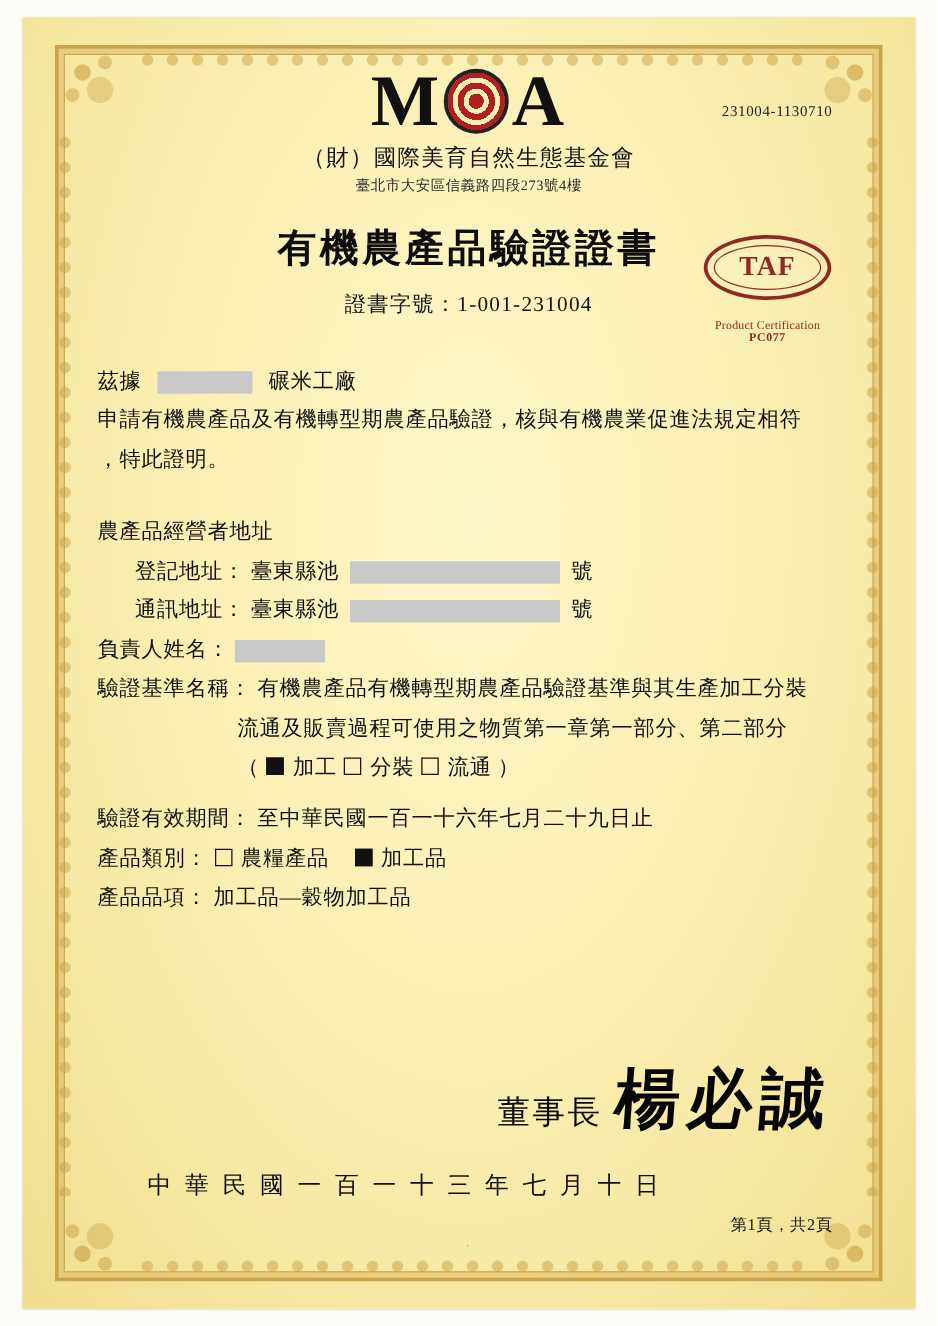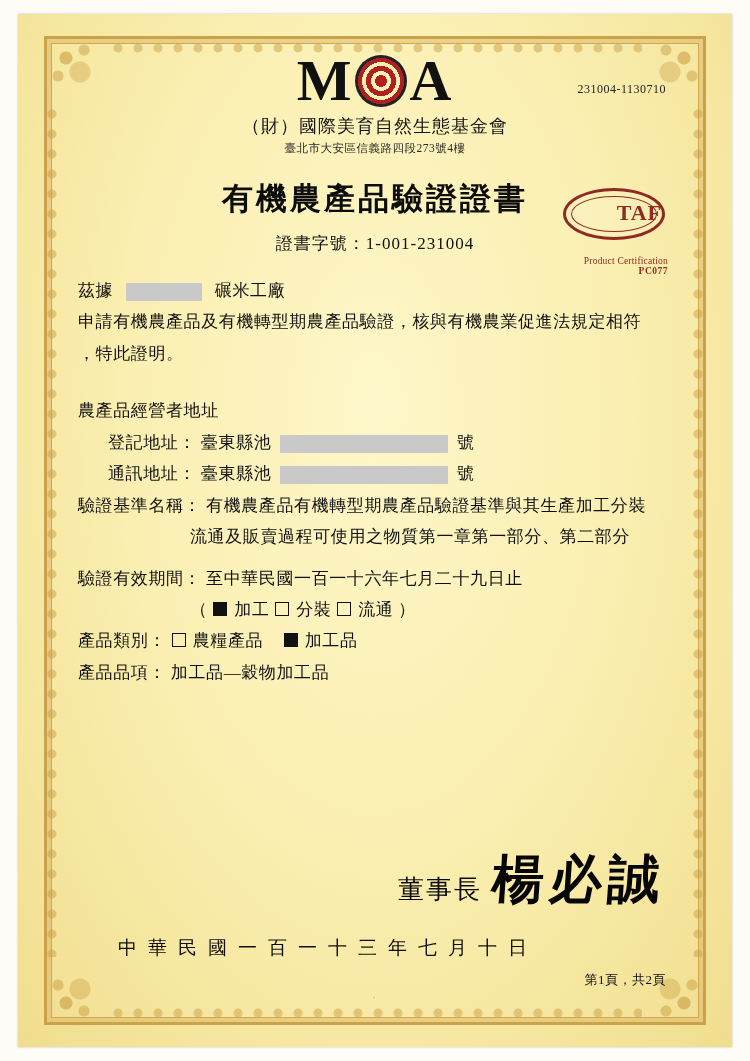--- a/index.html
+++ b/index.html
@@ -167,21 +167,21 @@
     letter-spacing: 1px;
     color: #111;
     margin-top: 12px;
   }
   
   .taf {
     position: absolute;
     right: 4px;
     top: 140px;
     width: 108px;
-    text-align: right;
+    text-align: center;
   }
   .taf-oval {
     width: 96px;
     height: 46px;
     margin: 0 auto;
     border: 3px solid #8e2a22;
     border-radius: 50%;
     position: relative;
     background: rgba(255,255,255,0.12);
   }
@@ -210,21 +210,21 @@
     letter-spacing: 0.2px;
   }
   .taf-code {
     font-size: 9.5px;
     color: #8e2a22;
     font-weight: bold;
     letter-spacing: 0.5px;
   }
   
   .body-text {
-    margin-top: 20px;
+    margin-top: 34px;
     font-size: 17px;
     line-height: 1.85;
     color: #101010;
     letter-spacing: 0.6px;
   }
   .line { white-space: nowrap; }
   .indent-1 { padding-left: 30px; }
   .redact {
     display: inline-block;
     background: #c9c9c9;
@@ -364,44 +364,48 @@
           <span>號</span>
         </div>
 
         <div class="line indent-1">
           <span>通訊地址：</span>
           <span>臺東縣池</span>
           <span class="redact" style="width:168px;margin:0 4px;"></span>
           <span>號</span>
         </div>
 
+        <div class="line">
+          <span>負責人姓名：</span>
+          <span class="redact" style="width:72px;"></span>
+        </div>
 
 
         <div class="line">
           <span>驗證基準名稱：</span>
           <span>有機農產品有機轉型期農產品驗證基準與其生產加工分裝</span>
         </div>
         <div class="line hang">流通及販賣過程可使用之物質第一章第一部分、第二部分</div>
-
-        <div class="line gap-s">
-          <span>驗證有效期間：</span>
-          <span>至中華民國一百一十六年七月二十九日止</span>
-        </div>
 
         <div class="line hang2">
           <span>（</span>
           <span class="chk filled"></span>
           <span>加工</span>
           <span class="chk"></span>
           <span>分裝</span>
           <span class="chk"></span>
           <span>流通</span>
           <span>）</span>
         </div>
 
+        <div class="line gap-s">
+          <span>驗證有效期間：</span>
+          <span>至中華民國一百一十六年七月二十九日止</span>
+        </div>
+
         <div class="line">
           <span>產品類別：</span>
           <span class="chk"></span>
           <span>農糧產品</span>
           <span style="display:inline-block;width:10px;"></span>
           <span class="chk filled"></span>
           <span>加工品</span>
         </div>
 
         <div class="line">

